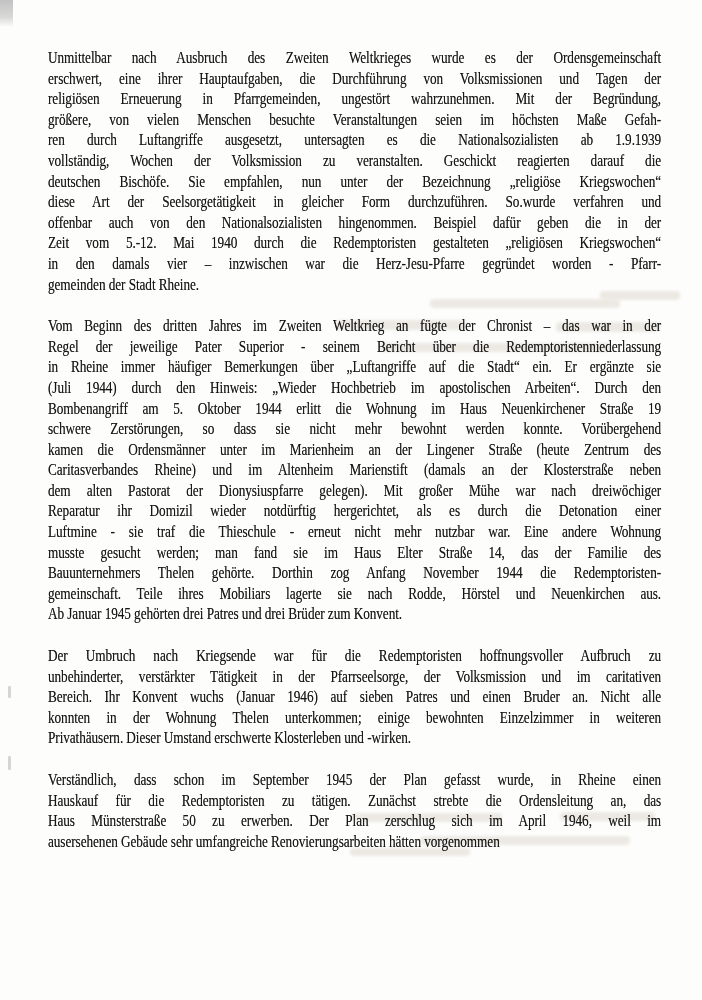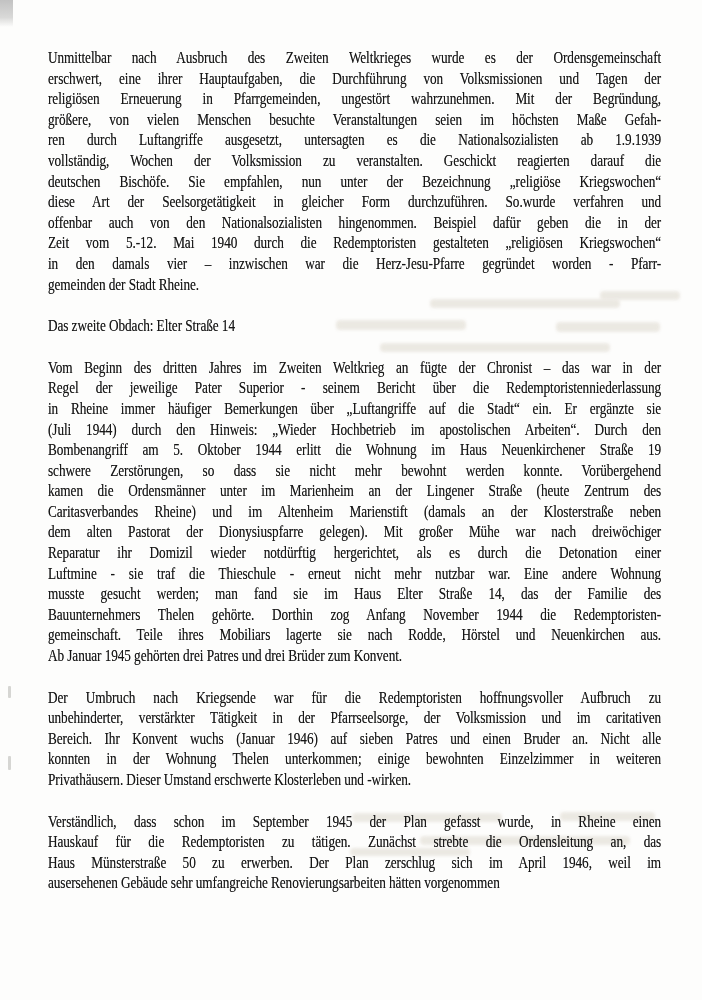--- a/index.html
+++ b/index.html
@@ -86,23 +86,20 @@
         <div class="line just">größere, von vielen Menschen besuchte Veranstaltungen seien im höchsten Maße Gefah-</div>
         <div class="line just">ren durch Luftangriffe ausgesetzt, untersagten es die Nationalsozialisten ab 1.9.1939</div>
         <div class="line just">vollständig, Wochen der Volksmission zu veranstalten. Geschickt reagierten darauf die</div>
         <div class="line just">deutschen Bischöfe. Sie empfahlen, nun unter der Bezeichnung „religiöse Kriegswochen“</div>
         <div class="line just">diese Art der Seelsorgetätigkeit in gleicher Form durchzuführen. So.wurde verfahren und</div>
         <div class="line just">offenbar auch von den Nationalsozialisten hingenommen. Beispiel dafür geben die in der</div>
         <div class="line just">Zeit vom 5.-12. Mai 1940 durch die Redemptoristen gestalteten „religiösen Kriegswochen“</div>
         <div class="line just">in den damals vier – inzwischen war die Herz-Jesu-Pfarre gegründet worden - Pfarr-</div>
         <div class="line">gemeinden der Stadt Rheine.</div>
       </div>
-      <div class="block heading">
-        <div class="line">Das zweite Obdach: Elter Straße 14</div>
-      </div>
       <div class="block paragraph">
         <div class="line just">Vom Beginn des dritten Jahres im Zweiten Weltkrieg an fügte der Chronist – das war in der</div>
         <div class="line just">Regel der jeweilige Pater Superior - seinem Bericht über die Redemptoristenniederlassung</div>
         <div class="line just">in Rheine immer häufiger Bemerkungen über „Luftangriffe auf die Stadt“ ein. Er ergänzte sie</div>
         <div class="line just">(Juli 1944) durch den Hinweis: „Wieder Hochbetrieb im apostolischen Arbeiten“. Durch den</div>
         <div class="line just">Bombenangriff am 5. Oktober 1944 erlitt die Wohnung im Haus Neuenkirchener Straße 19</div>
         <div class="line just">schwere Zerstörungen, so dass sie nicht mehr bewohnt werden konnte. Vorübergehend</div>
         <div class="line just">kamen die Ordensmänner unter im Marienheim an der Lingener Straße (heute Zentrum des</div>
         <div class="line just">Caritasverbandes Rheine) und im Altenheim Marienstift (damals an der Klosterstraße neben</div>
         <div class="line just">dem alten Pastorat der Dionysiuspfarre gelegen). Mit großer Mühe war nach dreiwöchiger</div>

